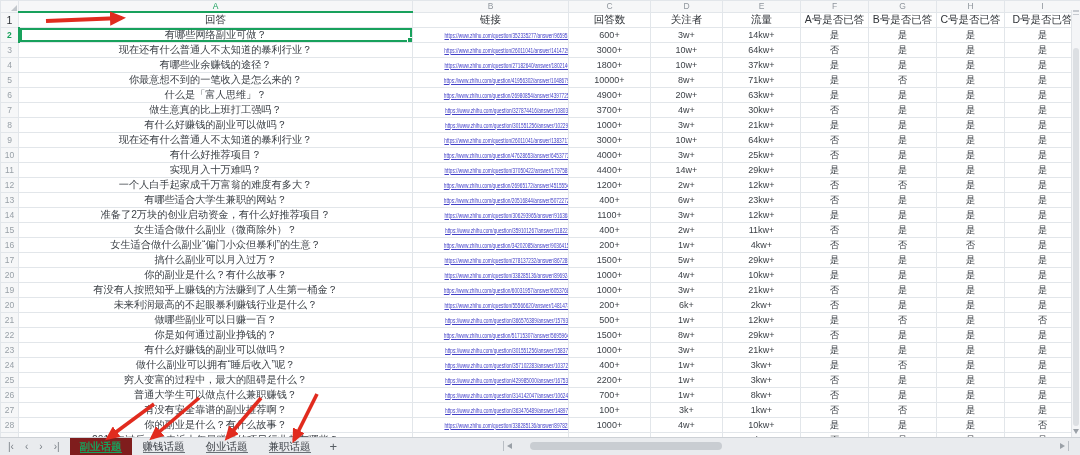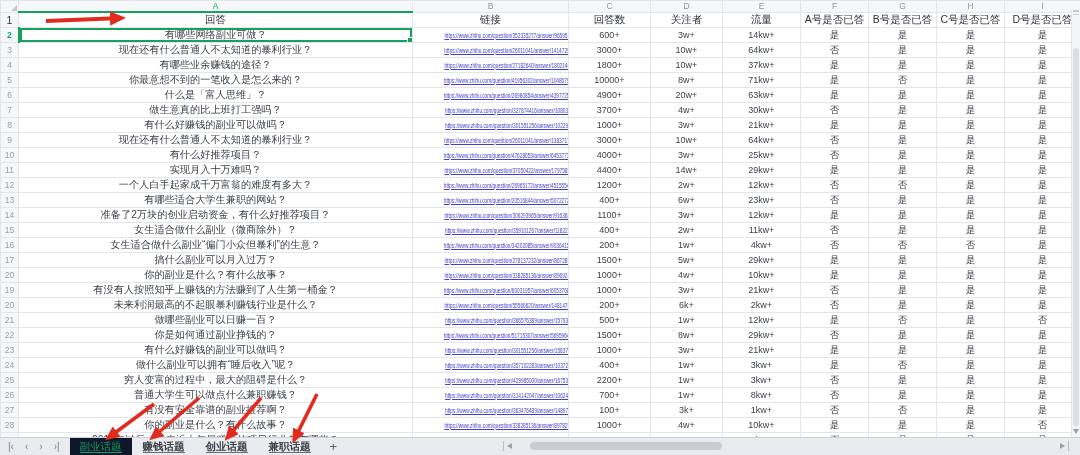--- a/index.html
+++ b/index.html
@@ -43,23 +43,23 @@
   .varrow-down { position:absolute; left:1px; bottom:3px; width:0; height:0; border-style:solid;
     border-width:5px 3.5px 0 3.5px; border-color:#9aa0a7 transparent transparent transparent; }
 
   
   .tabbar { position:absolute; left:0; top:437px; width:1080px; height:18px; background:#e9ebee;
     border-top:1px solid #cdd1d6; display:flex; align-items:stretch; }
   .sheetnav { display:flex; align-items:center; gap:11px; padding:0 10px 0 8px; color:#787e85;
     font-size:10px; }
   .sheetnav span { cursor:default; }
   .tab { display:flex; align-items:center; padding:0 10px; font-size:10.5px; color:#3d4248;
-    margin-right:1px;font-weight:bold; }
+    margin-right:1px; }
   .tab .lbl { border-bottom:1px solid #6a7076; padding-bottom:0px; line-height:12px; }
-  .tab.active { background:#0f172a; color:#18a15c; font-weight:normal; }
+  .tab.active { background:#7f1d1d; color:#18a15c; font-weight:bold; }
   .tab.active .lbl { border-bottom-color:#18a15c; }
   .addtab { display:flex; align-items:center; padding:0 8px; font-size:13px; color:#565c63; }
 
   
   .hscroll { position:absolute; left:500px; top:441px; width:572px; height:10px; display:flex;
     align-items:center; }
   .hdivider { width:1px; height:10px; background:#b9bec4; margin:0 3px; }
   .harrow-left { width:0; height:0; border-style:solid; border-width:3.5px 5px 3.5px 0;
     border-color:transparent #9aa0a7 transparent transparent; }
   .harrow-right { width:0; height:0; border-style:solid; border-width:3.5px 0 3.5px 5px;

